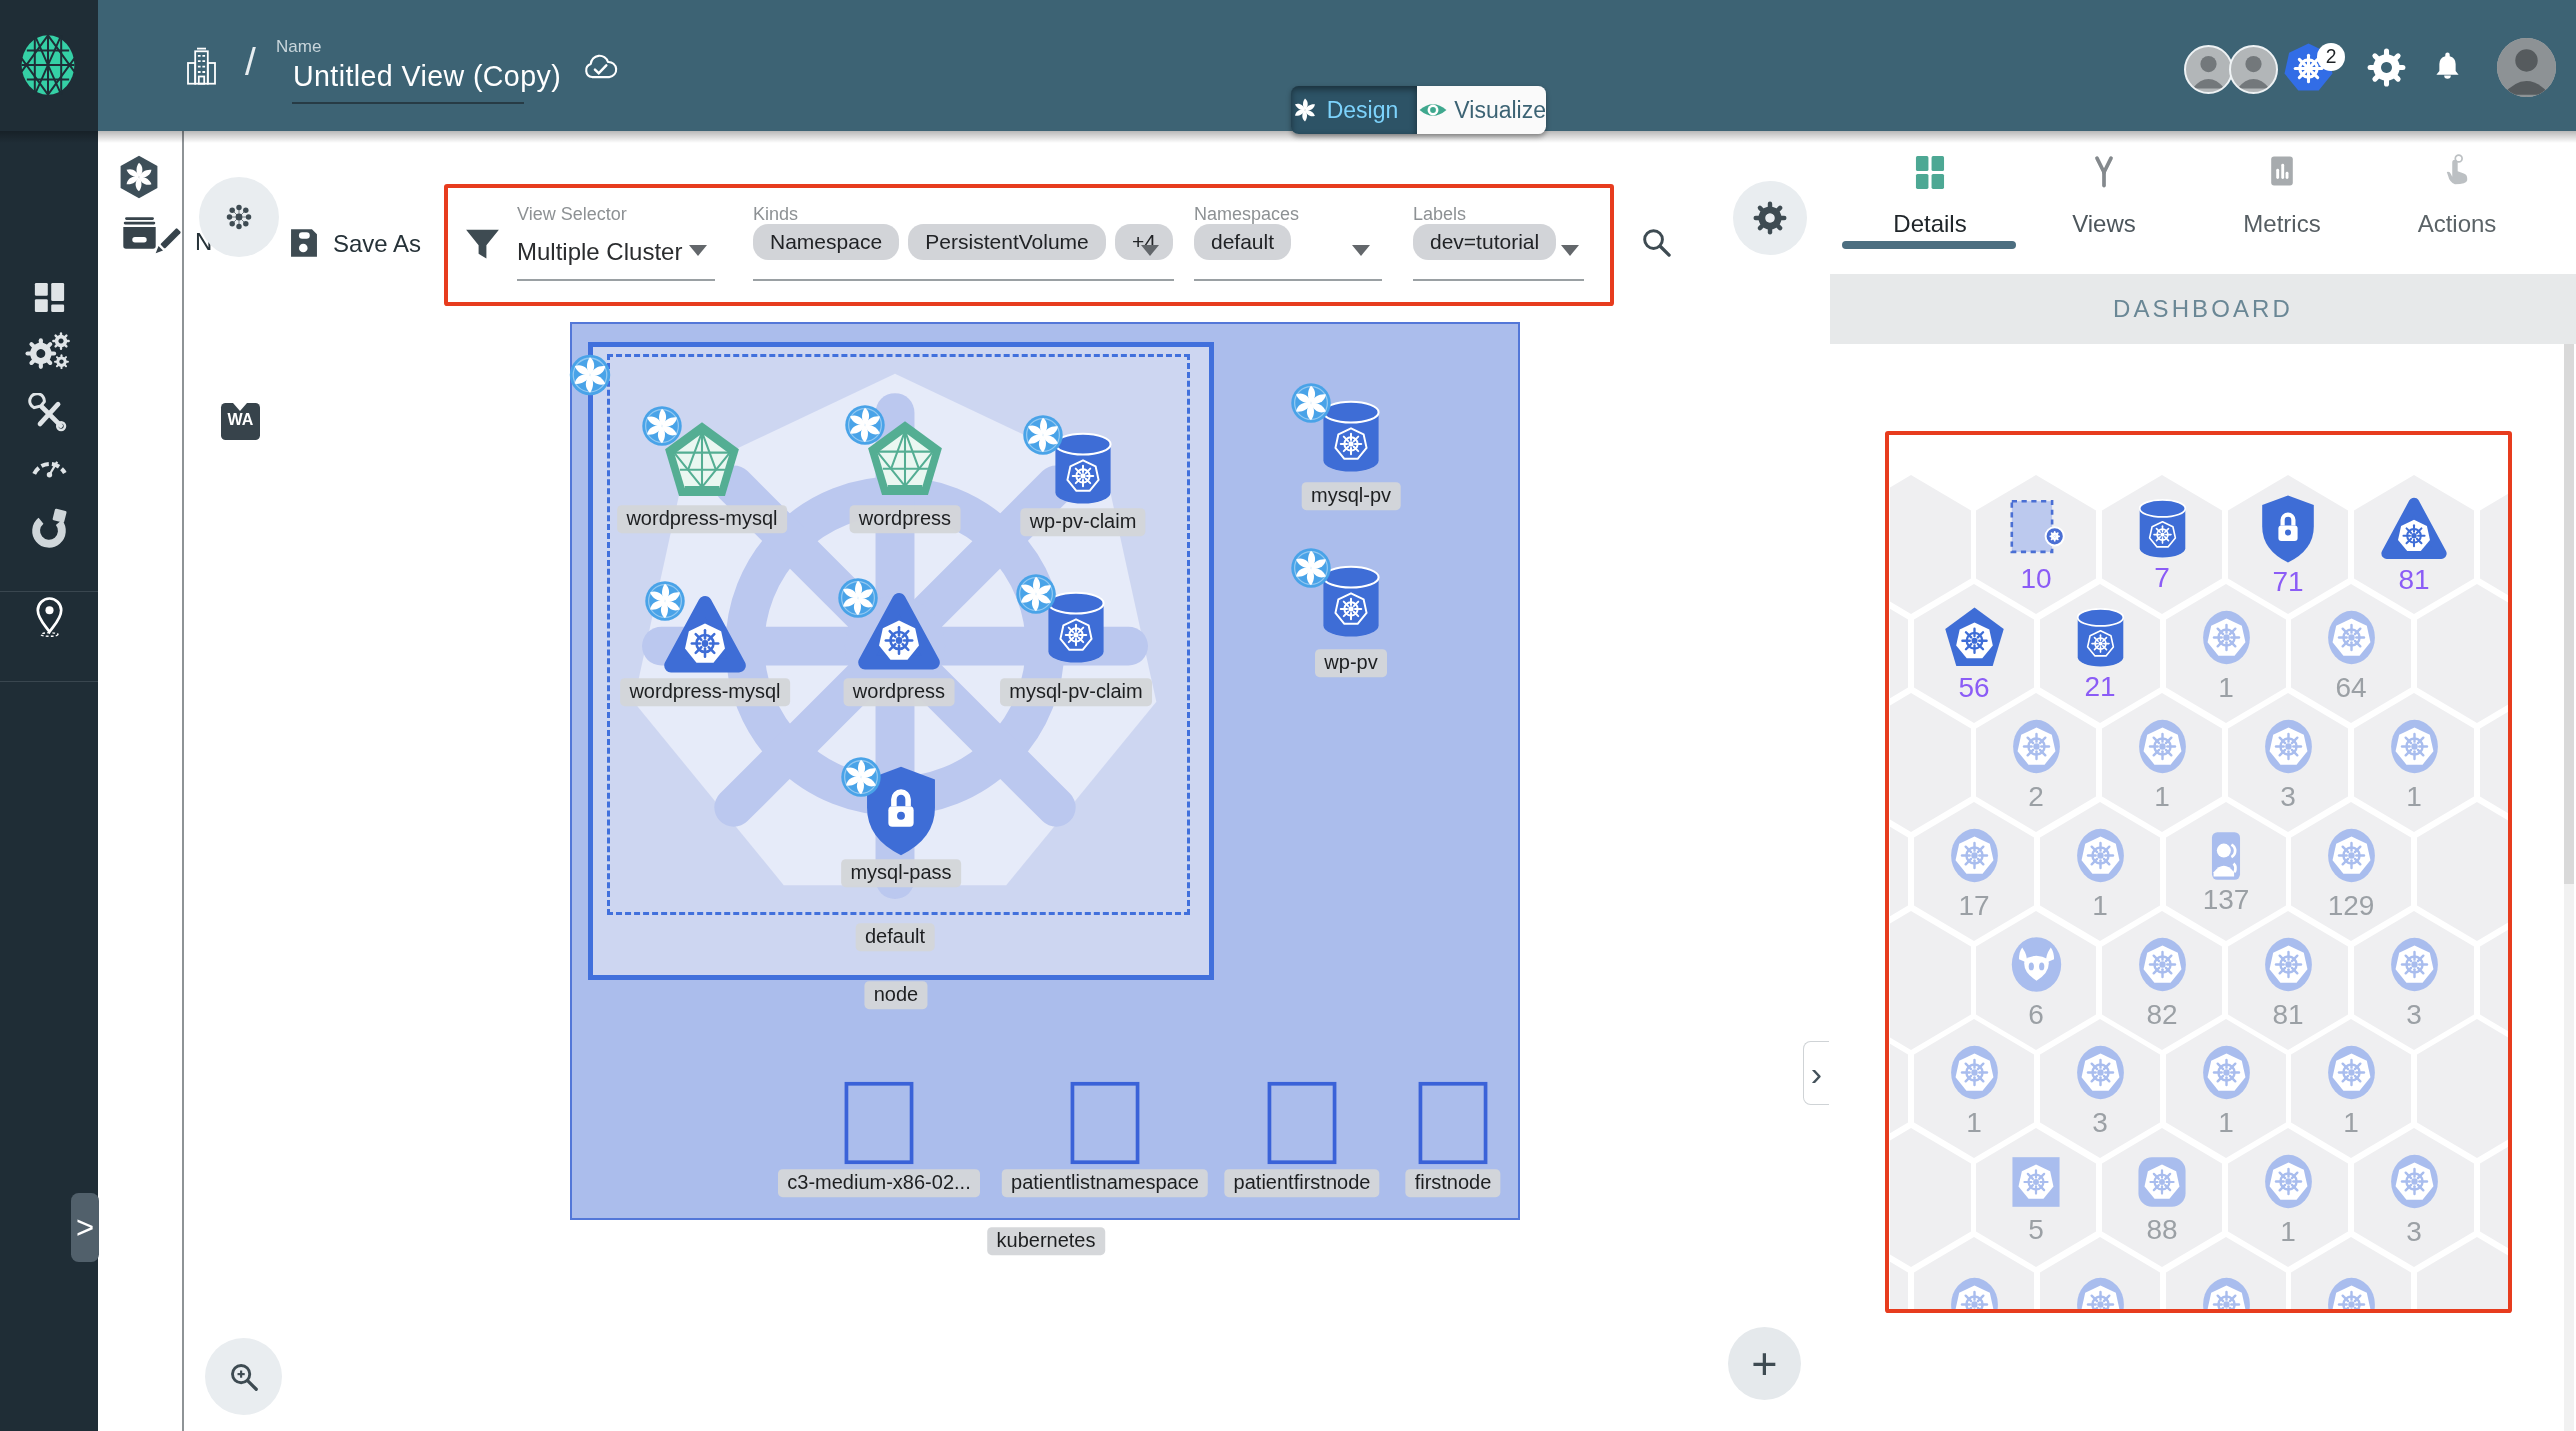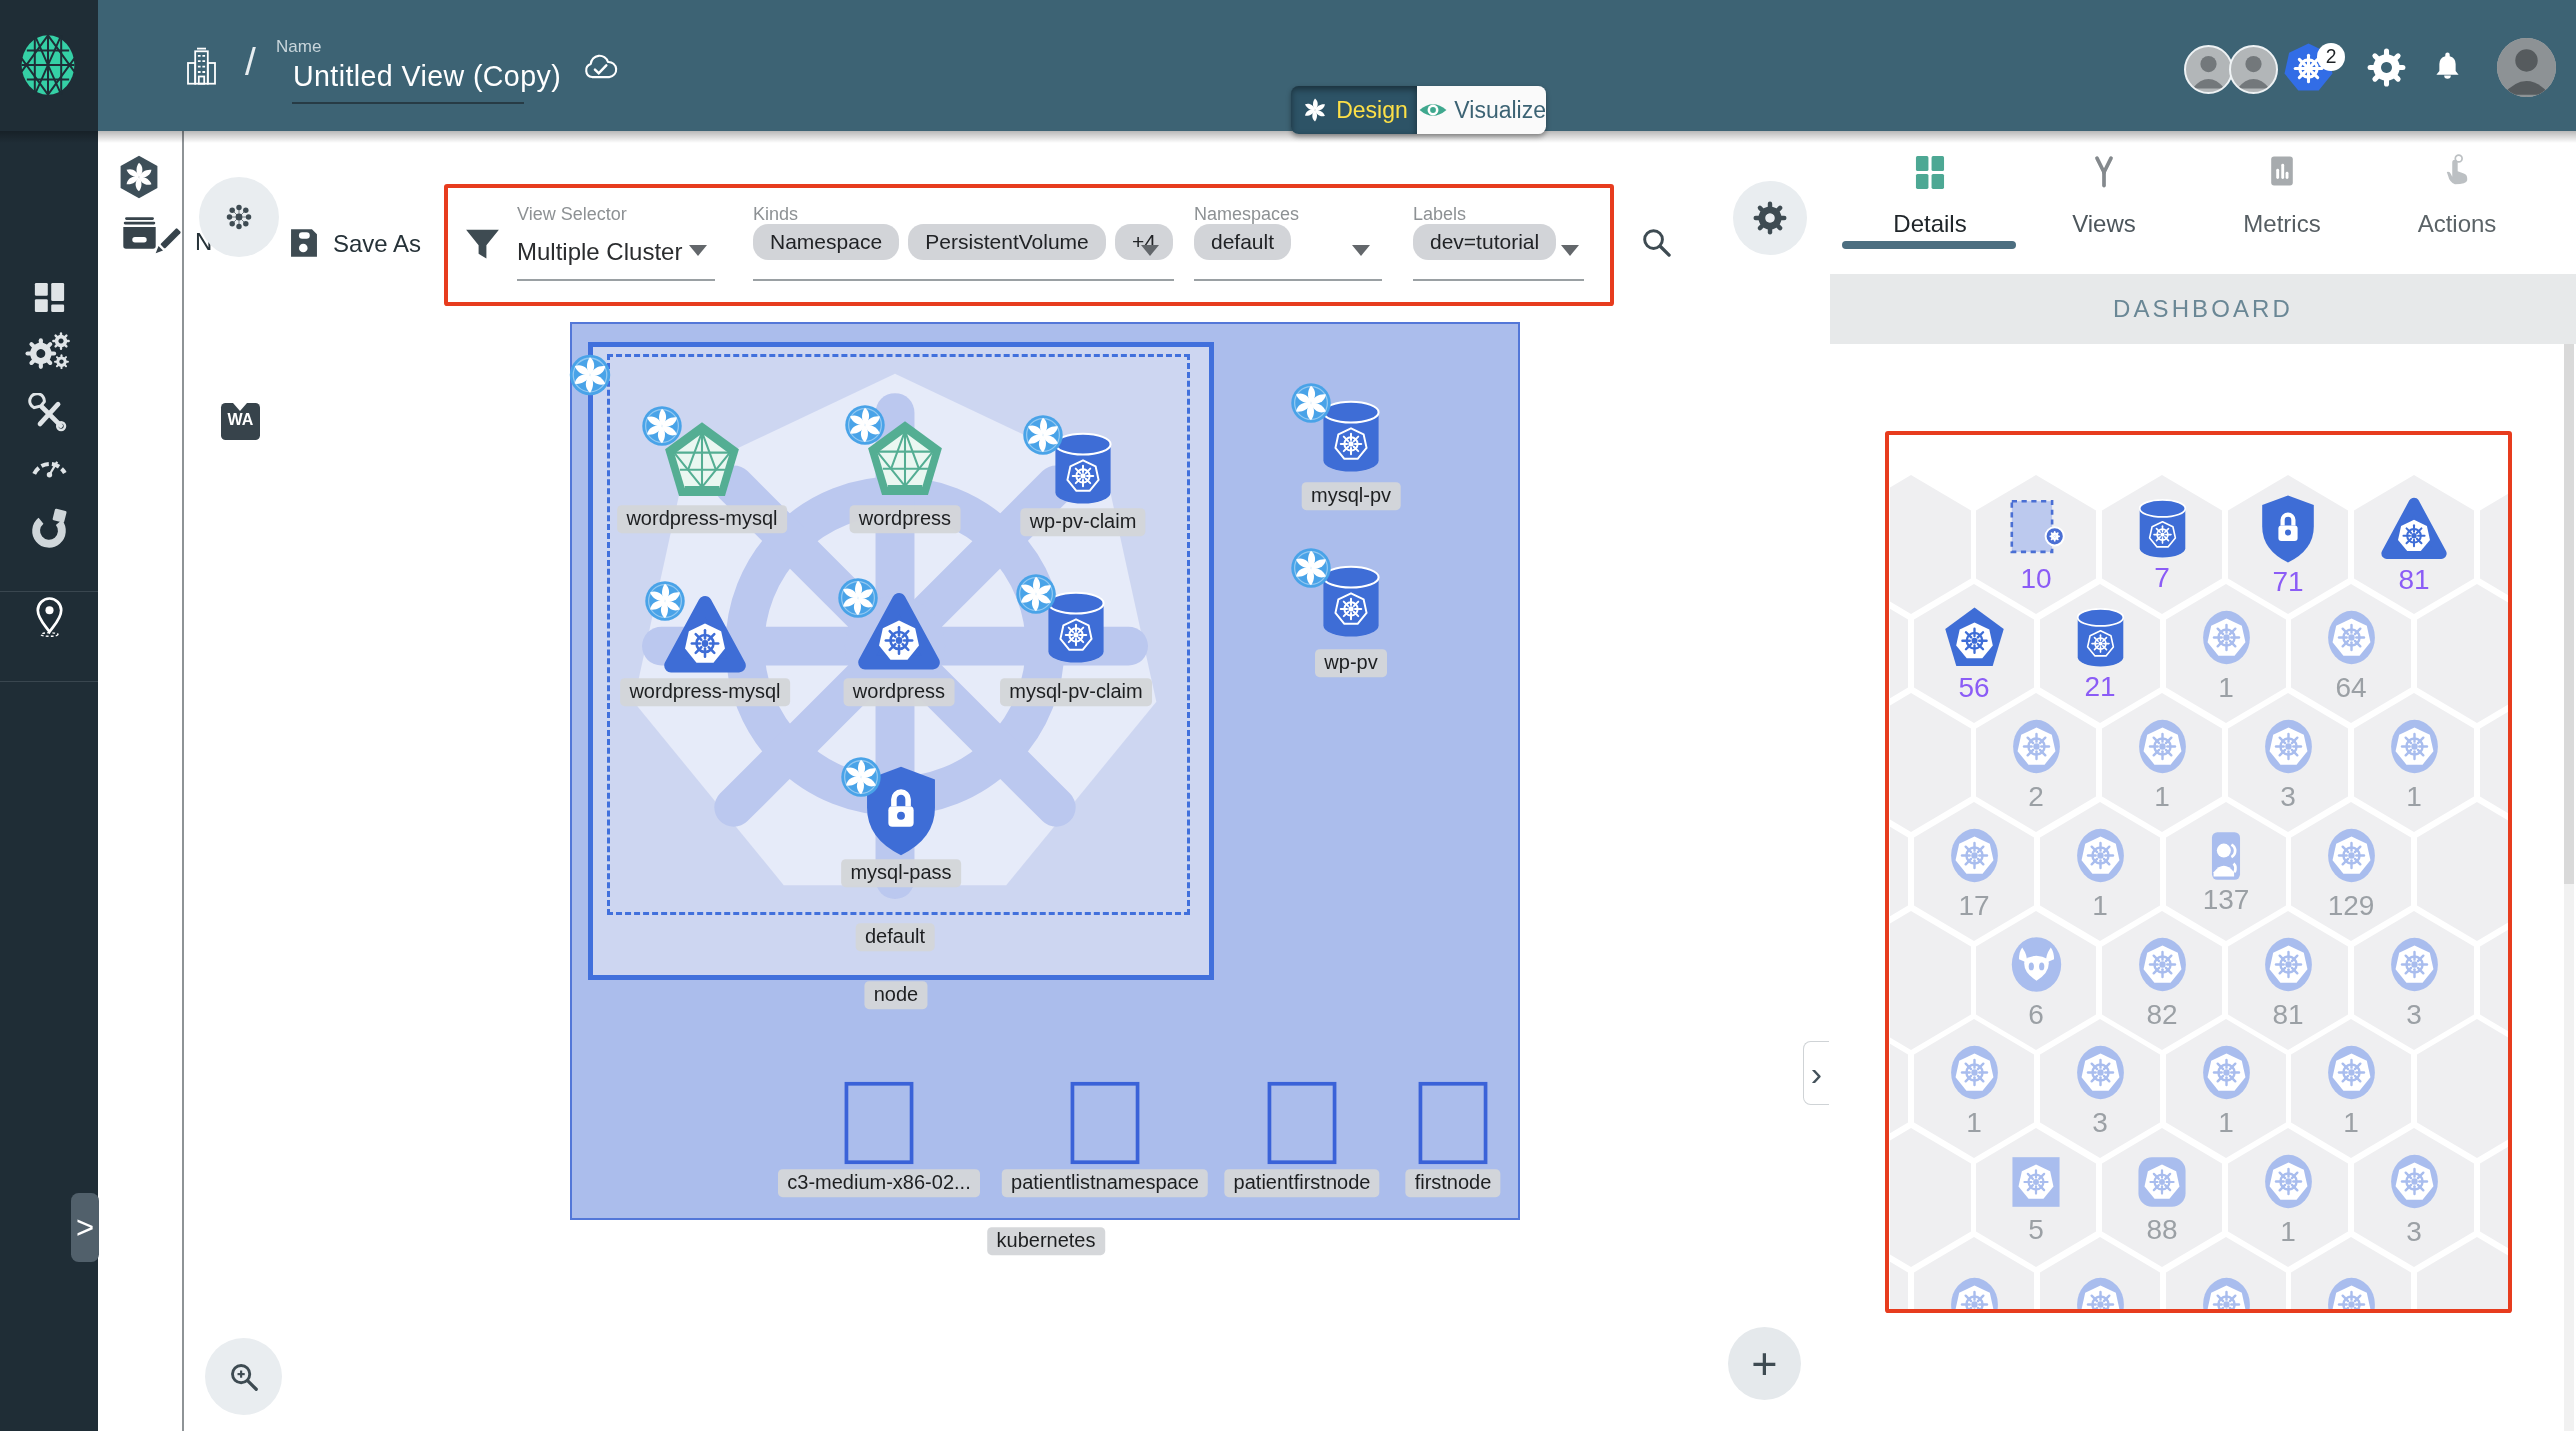--- a/index.html
+++ b/index.html
@@ -13,21 +13,21 @@
   #hdr-shadow{position:absolute;left:0;top:131px;width:2576px;height:12.4px;
     background:linear-gradient(rgba(0,0,0,.28),rgba(0,0,0,0));z-index:19;pointer-events:none;}
   #name-label{position:absolute;left:276px;top:37px;font-size:17px;color:#c9d6dc;}
   #name-value{position:absolute;left:293px;top:60px;font-size:28.6px;color:#fff;letter-spacing:0.4px;}
   #name-underline{position:absolute;left:292px;top:102px;width:232px;height:2.3px;background:#273b45;}
   #slash{position:absolute;left:245px;top:40px;font-size:39px;font-weight:300;color:#e8eef1;}
 
   #mode-toggle{position:absolute;left:1291px;top:86px;width:255px;height:48px;border-radius:7.7px;
     overflow:hidden;display:flex;box-shadow:0 2.3px 5.4px rgba(0,0,0,.35);}
   #mode-design{width:128px;height:48px;background:#2d5366;box-shadow:inset 0 3.1px 7px rgba(0,0,0,.45);
-    display:flex;align-items:center;justify-content:center;gap:7.7px;color:#fde047;font-size:23px;}
+    display:flex;align-items:center;gap:7.7px;color:#7dd3fc;font-size:23px;}
   #mode-visualize{flex:1;background:#fafafa;display:flex;align-items:center;justify-content:center;
     gap:5px;color:#3c6374;font-size:23px;}
 
   .avatar{position:absolute;border-radius:50%;background:#b2b6b8;overflow:hidden;}
   .avatar.small{width:45px;height:45px;border:2.3px solid #eef2f4;}
   .avatar.large{width:59px;height:59px;}
 
   #k8s-badge-bubble{position:absolute;left:2317px;top:43px;width:28px;height:28px;border-radius:50%;
     background:#fff;color:#1d2124;font-size:19.3px;display:flex;align-items:center;justify-content:center;z-index:22;}
 

